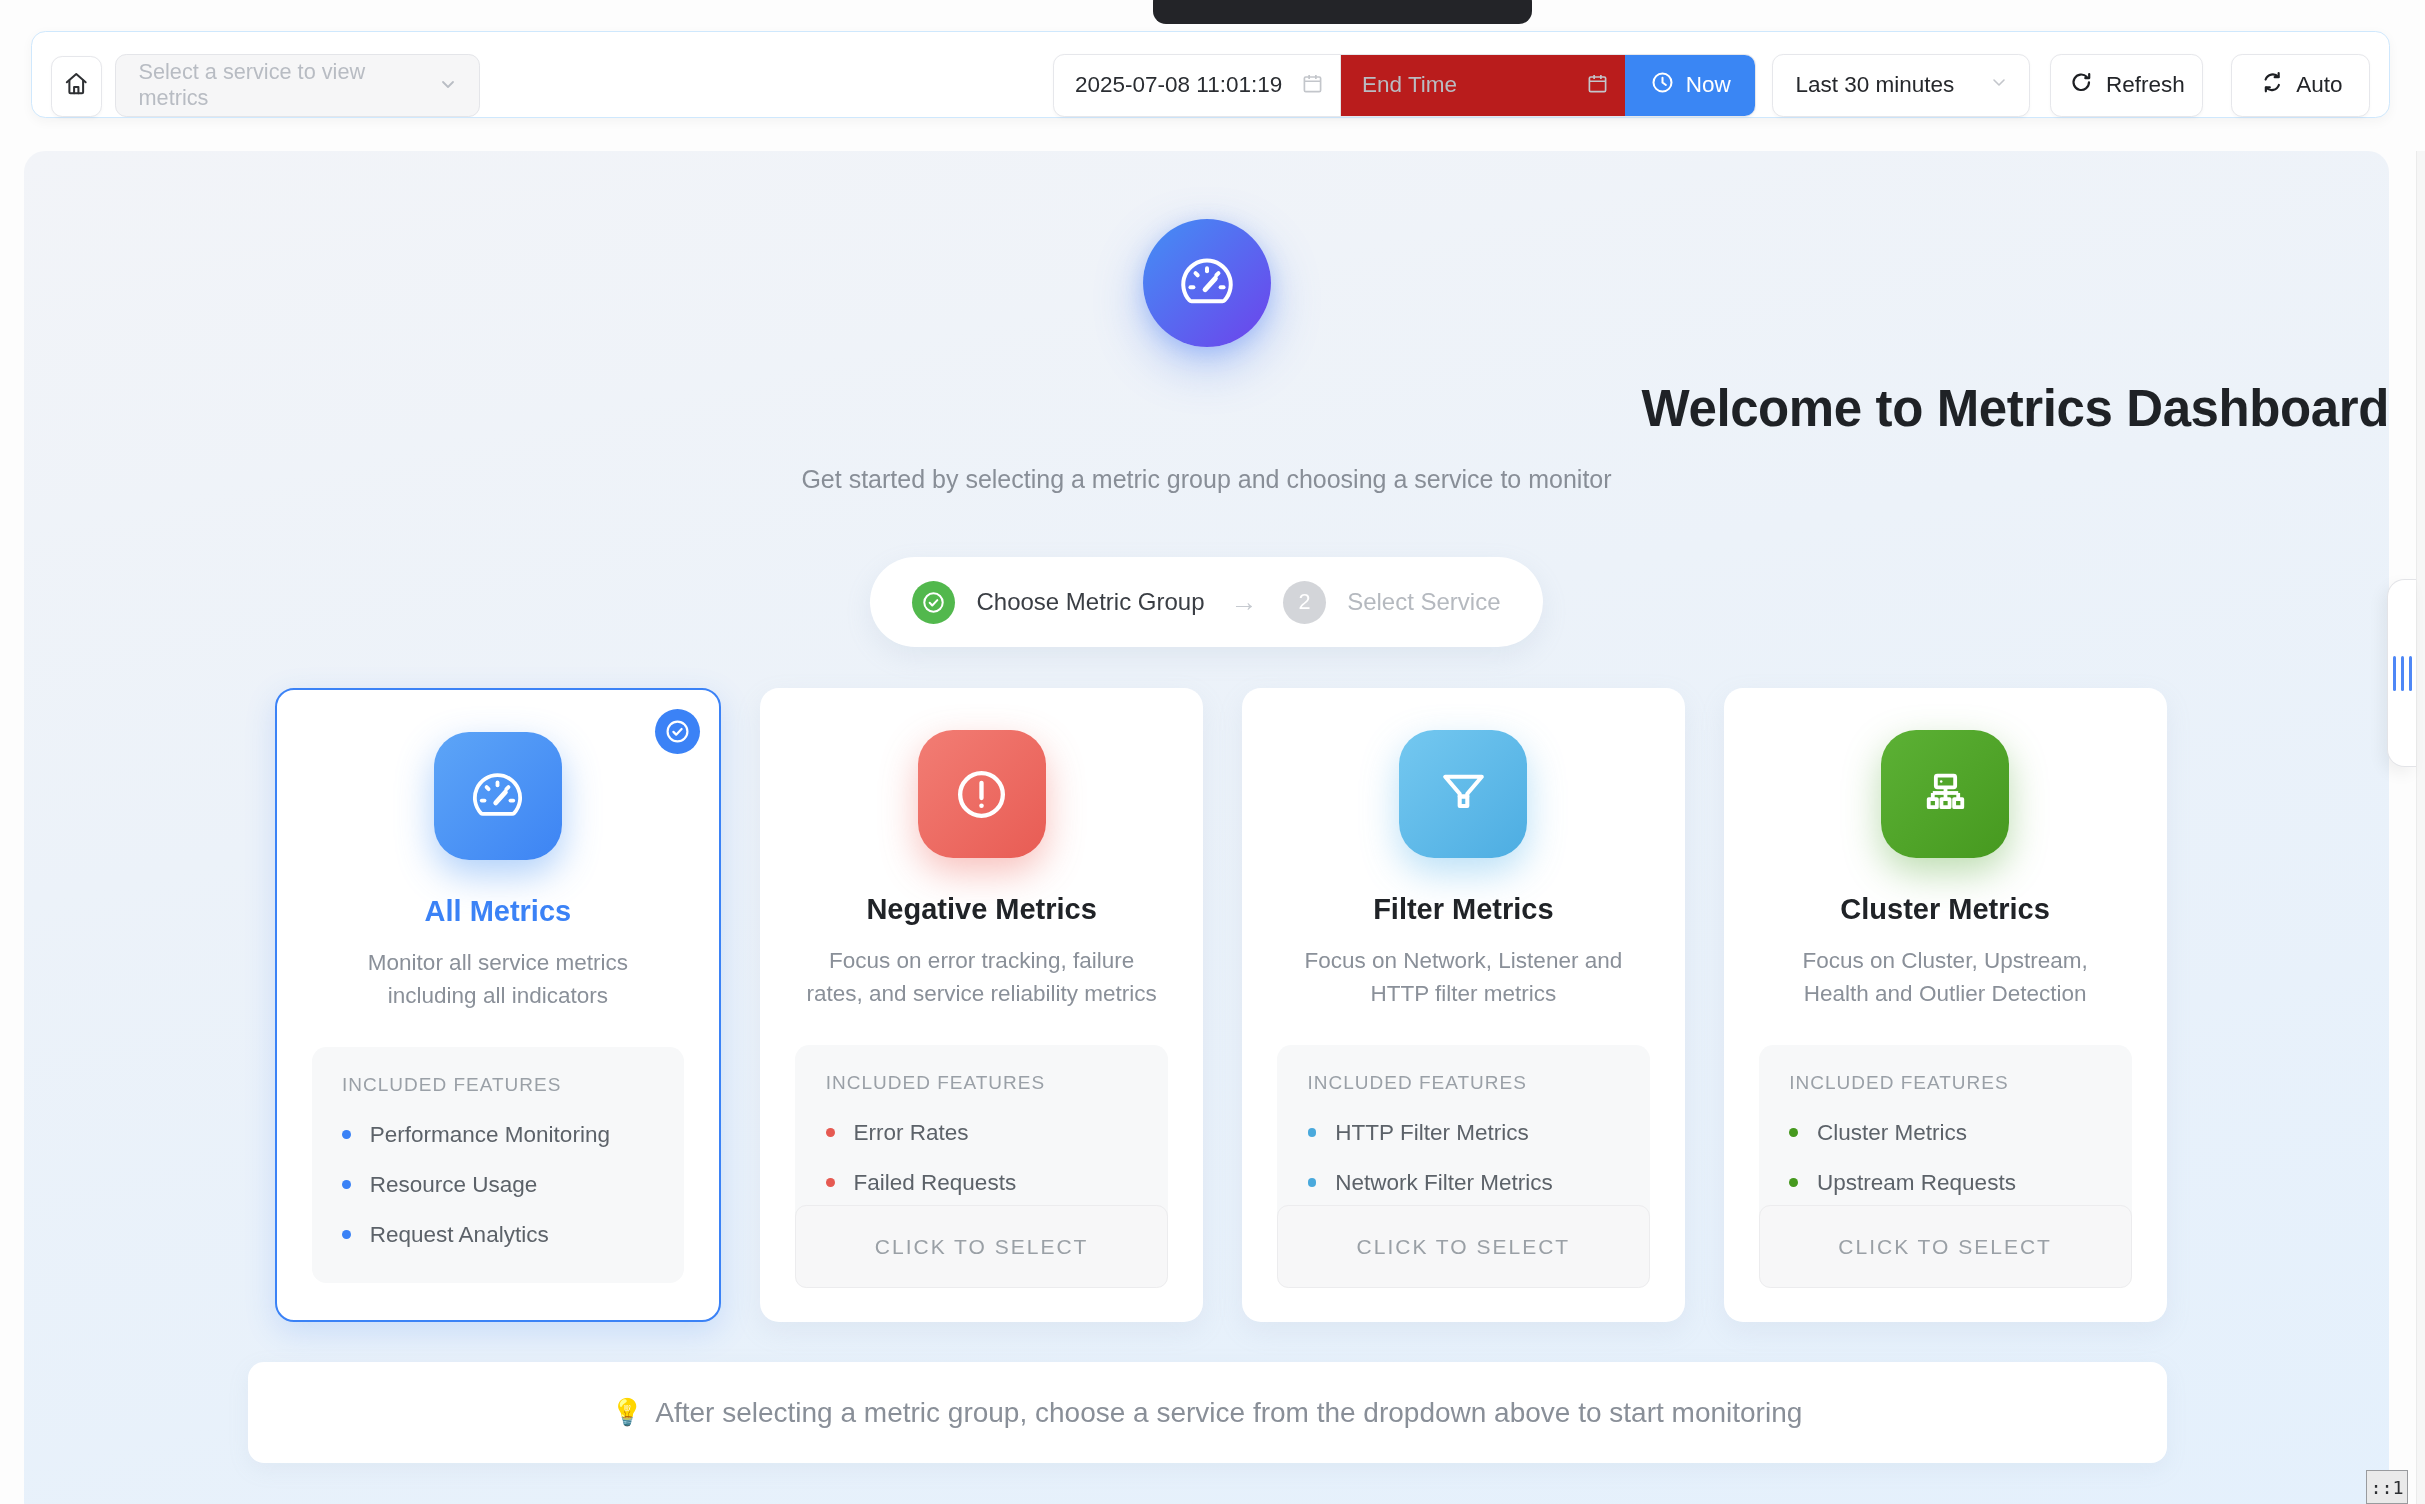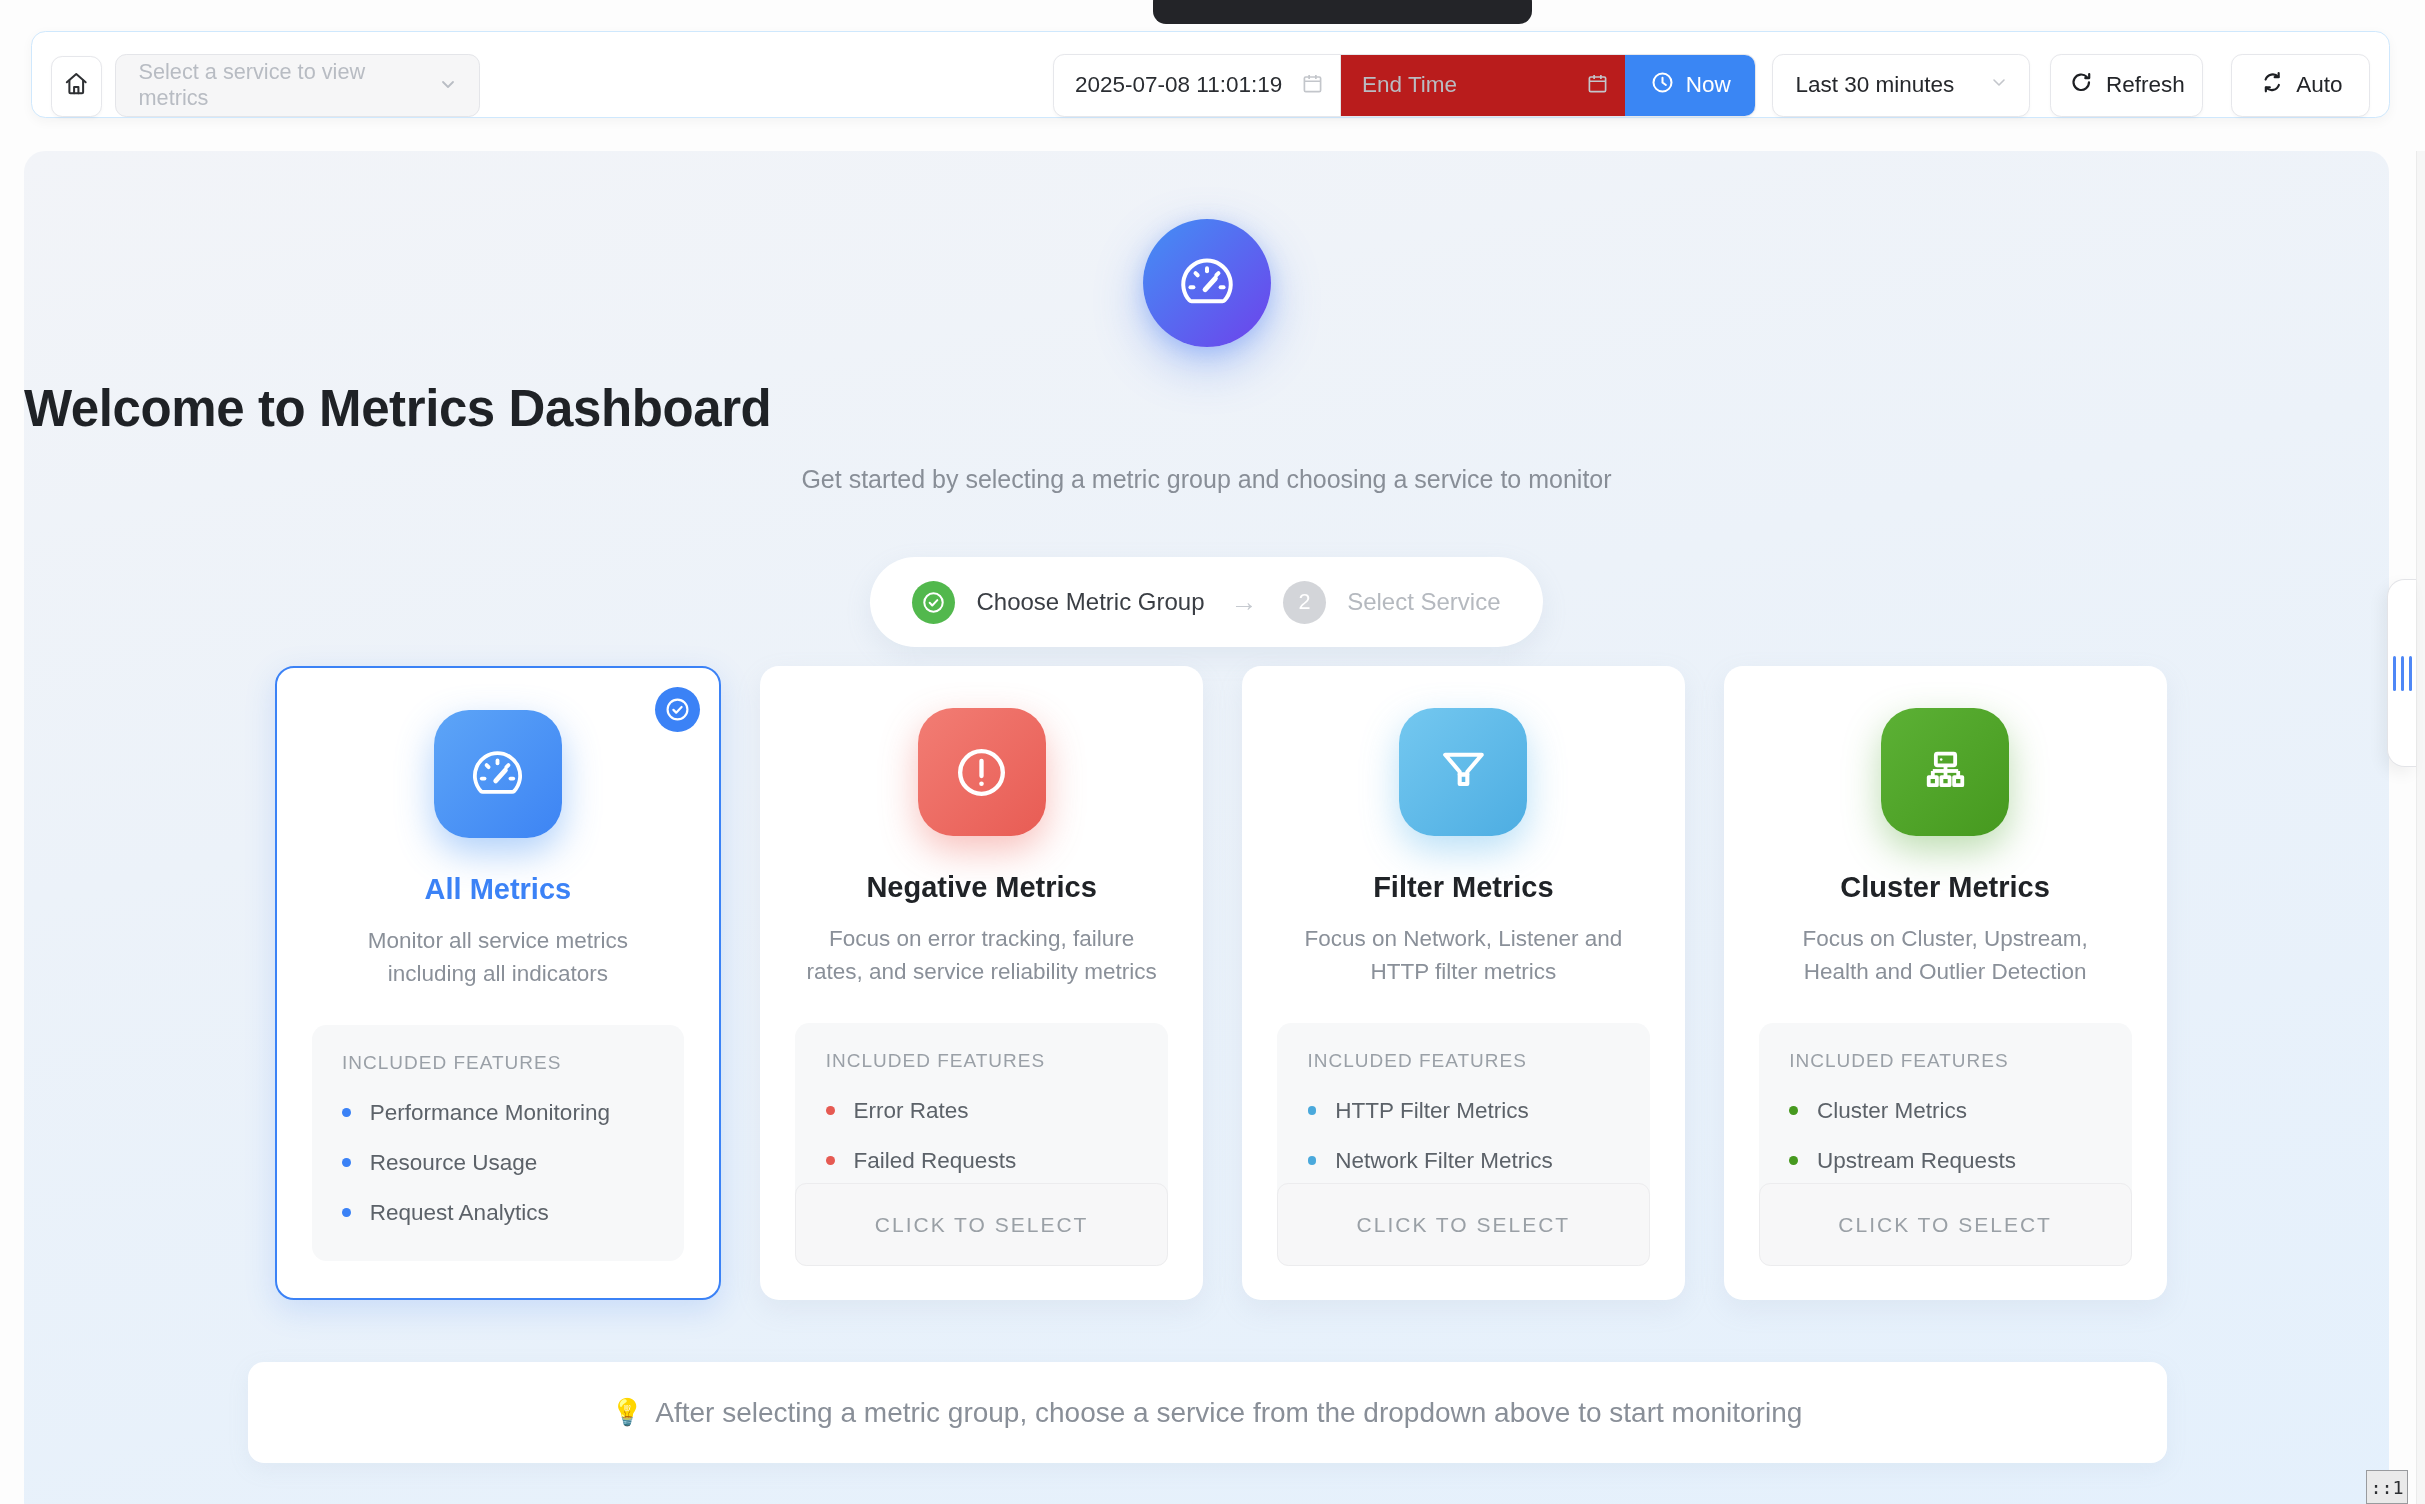--- a/index.html
+++ b/index.html
@@ -63,21 +63,21 @@
     background:linear-gradient(168deg,#f2f4f8 0%,#ecf2f9 40%,#e4f0fc 100%);
   }
   .hero-icon{
     position:absolute; top:68px; left:calc(50% - 64px); width:128px; height:128px;
     border-radius:50%; background:linear-gradient(135deg,#4788f4 10%,#6b46ec 95%);
     display:flex; align-items:center; justify-content:center;
     box-shadow:0 17.6px 48px rgba(96,140,244,.45), 0 4.8px 19px rgba(120,160,250,.35);
   }
   .hero-icon svg{ width:64px; height:64px; }
   .hero-title{
-    position:absolute; top:228px; width:100%; text-align:left;
+    position:absolute; top:228px; width:100%; text-align:right;
     font-size:51px; font-weight:700; color:#1f2226; letter-spacing:-0.4px;
   }
   .hero-subtitle{
     position:absolute; top:314px; width:100%; text-align:center;
     font-size:25px; color:#888e97;
   }
   
   .steps-wrap{ position:absolute; top:406px; width:100%; display:flex; justify-content:center; }
   .steps-pill{
     height:90px; background:#fff; border-radius:48px; display:inline-flex;
@@ -87,21 +87,21 @@
   .step-circle{ width:43px; height:43px; border-radius:50%; display:flex; align-items:center; justify-content:center; }
   .step-circle.done{ background:#52b84d; }
   .step-circle.pending{ background:#d3d5d9; color:#fff; font-size:21.7px; font-weight:500; }
   .step-circle svg{ width:27px; height:27px; }
   .step-label-active{ font-size:24px; font-weight:500; color:#3a3e44; }
   .step-arrow{ font-size:27px; color:#c6cad0; padding:0 4.8px; }
   .step-label-pending{ font-size:24px; color:#b5b9bf; }
 
   
   .cards-row{
-    position:absolute; top:515px; left:calc(50% - 959px); width:1919px; height:634px;
+    position:absolute; top:537px; left:calc(50% - 959px); width:1919px; height:634px;
     display:flex; gap:39px;padding-left:27px;
   }
   .metric-card{
     flex:1; background:#fff; border-radius:19px; position:relative;
     display:flex; flex-direction:column; align-items:center;
     box-shadow:0 9.6px 27px rgba(150,165,190,.12); cursor:pointer;
   }
   .metric-card.selected{
     border:2.4px solid #3b82f6;
     box-shadow:0 9.6px 30.5px rgba(59,130,246,.18);

